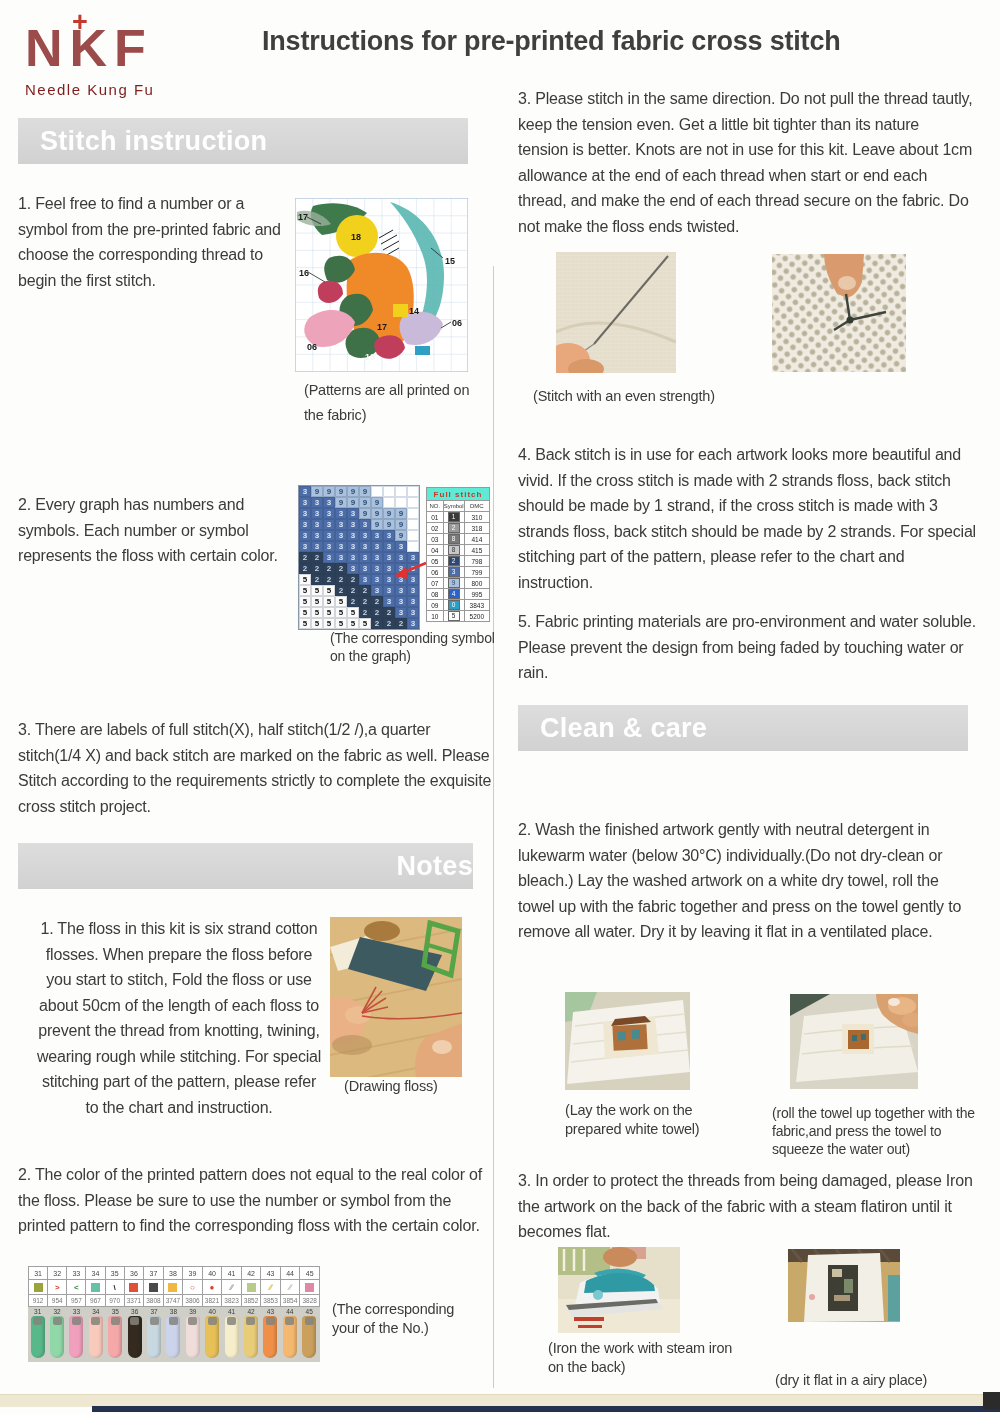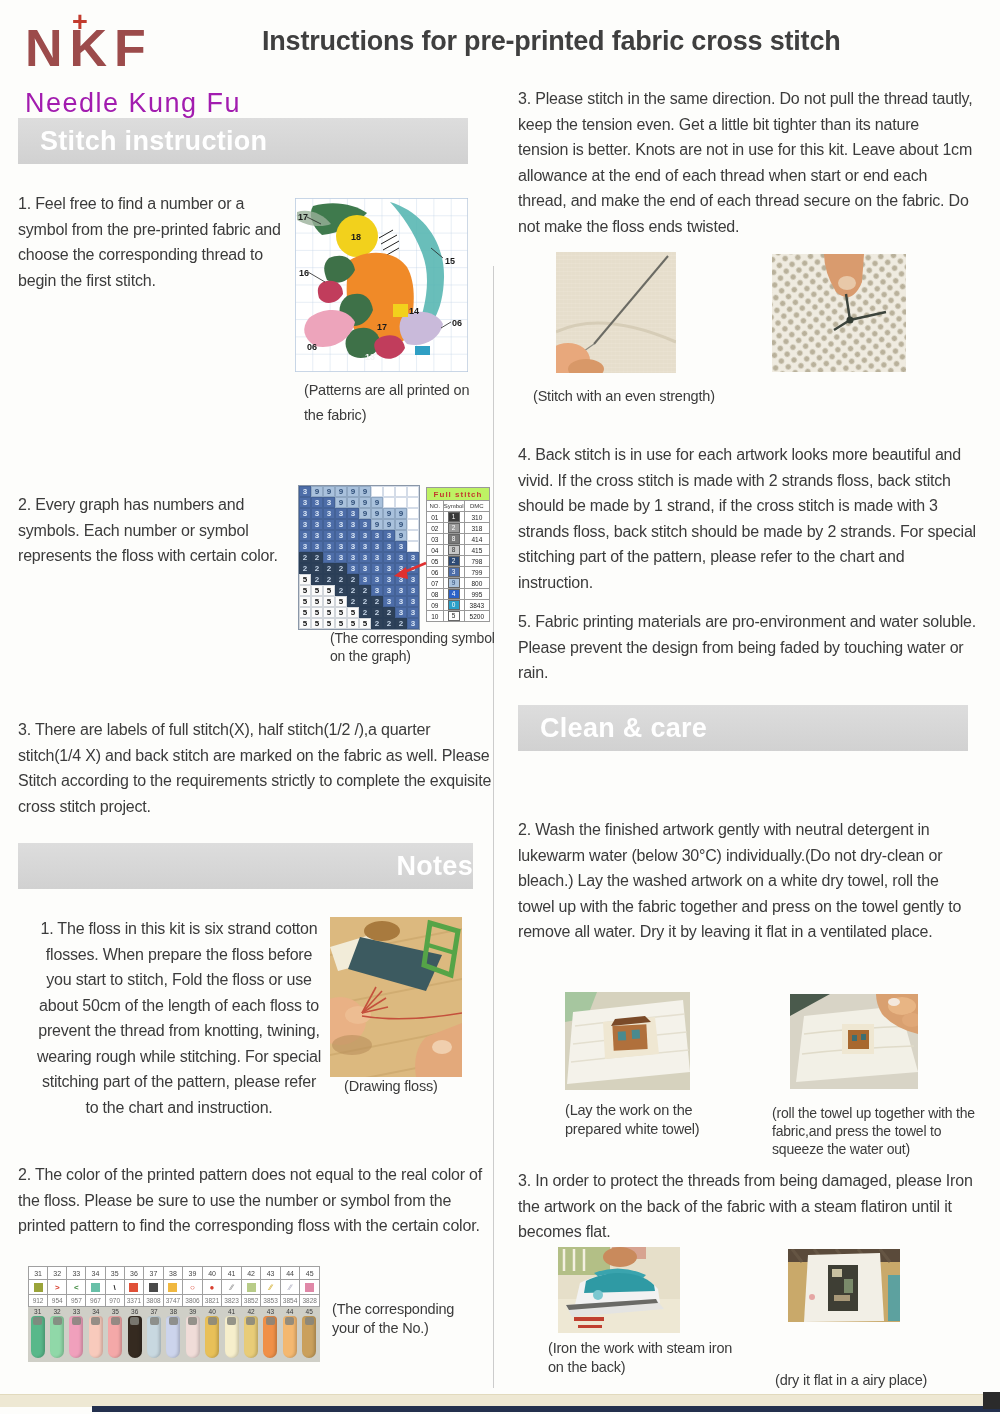--- a/index.html
+++ b/index.html
@@ -2,42 +2,42 @@
 <html><head>
 <meta charset="utf-8">
 <style>
   html,body{margin:0;padding:0;background:#ffffff;}
   .page{position:relative;width:1000px;height:1414px;background:#fdfdfb;overflow:hidden;
         font-family:"Liberation Sans",sans-serif;color:#3b3b3b;}
   
   .logo{position:absolute;left:25px;top:22px;}
   .logo-letters{position:relative;font-size:52px;font-weight:bold;color:#9c4b4b;letter-spacing:7px;line-height:1;}
   .logo-cross{position:absolute;left:47px;top:-13px;font-size:27px;color:#c23b2e;font-weight:bold;letter-spacing:0;}
-  .logo-tagline{margin-top:14px;font-size:27px;color:#a21caf;letter-spacing:1.5px;}
+  .logo-tagline{margin-top:7px;font-size:15px;color:#7f1d1d;letter-spacing:1.5px;}
   .page-title{position:absolute;left:262px;top:26px;font-size:27px;font-weight:bold;color:#3f3f3f;letter-spacing:-0.2px;}
   
   .banner{position:absolute;height:46px;background:linear-gradient(180deg,#dddddd,#d1d1d1);
           color:#fff;font-size:27px;font-weight:bold;line-height:46px;padding-left:22px;letter-spacing:0.3px;}
   
   .para{position:absolute;font-size:16px;line-height:25.5px;color:#3b3b3b;letter-spacing:-0.2px;}
   .caption{position:absolute;font-size:14.5px;line-height:18px;color:#3b3b3b;letter-spacing:-0.2px;}
   .vdivider{position:absolute;left:493px;top:266px;width:1px;height:1122px;background:#cccccc;}
   .fig{position:absolute;}
   
   #graph-fig{left:298px;top:483px;width:192px;height:148px;}
   .sgrid{position:absolute;left:0;top:2px;display:grid;grid-template-columns:repeat(10,12px);grid-auto-rows:11px;border:1px solid #8a97a8;}
   .gcell{display:flex;align-items:center;justify-content:center;font-size:8px;font-weight:bold;border:0.5px solid rgba(30,50,80,0.18);}
   .c3{background:#4d6da8;color:#d9e6f5}
   .c9{background:#a9c1dc;color:#2f4e78}
   .c2{background:#2e4159;color:#c4d4e6}
   .c5{background:#fbfbfb;color:#111}
   .cx{background:#ffffff;border-color:#d4dce8}
   .fstable{position:absolute;left:128px;top:4px;border-collapse:collapse;background:#fff;font-size:6.5px;color:#222;}
   .fstable td,.fstable th{border:0.5px solid #999;text-align:center;padding:0;}
-  .fs-title{background:#bef264;color:#c23b2e;font-weight:bold;font-size:8px;height:12px;letter-spacing:1px;}
+  .fs-title{background:#5eead4;color:#c23b2e;font-weight:bold;font-size:8px;height:12px;letter-spacing:1px;}
   .fs-colhdr td{height:10px;font-size:6px;color:#333;}
   .fstable td:nth-child(1){width:16px;}
   .fstable td:nth-child(2){width:20px;}
   .fstable td:nth-child(3){width:25px;height:10px;}
   .sym{display:inline-block;width:10px;height:8px;line-height:8px;font-size:6.5px;border:0.5px solid #666;}
   .arrow-overlay{position:absolute;left:92px;top:68px;}
   
   #floss-chart{left:28px;top:1266px;width:292px;height:96px;}
   .fc-table{border-collapse:collapse;font-size:7px;color:#444;background:#fff;}
   .fc-table td{border:0.5px solid #a0a0a0;text-align:center;width:19px;padding:0;}

